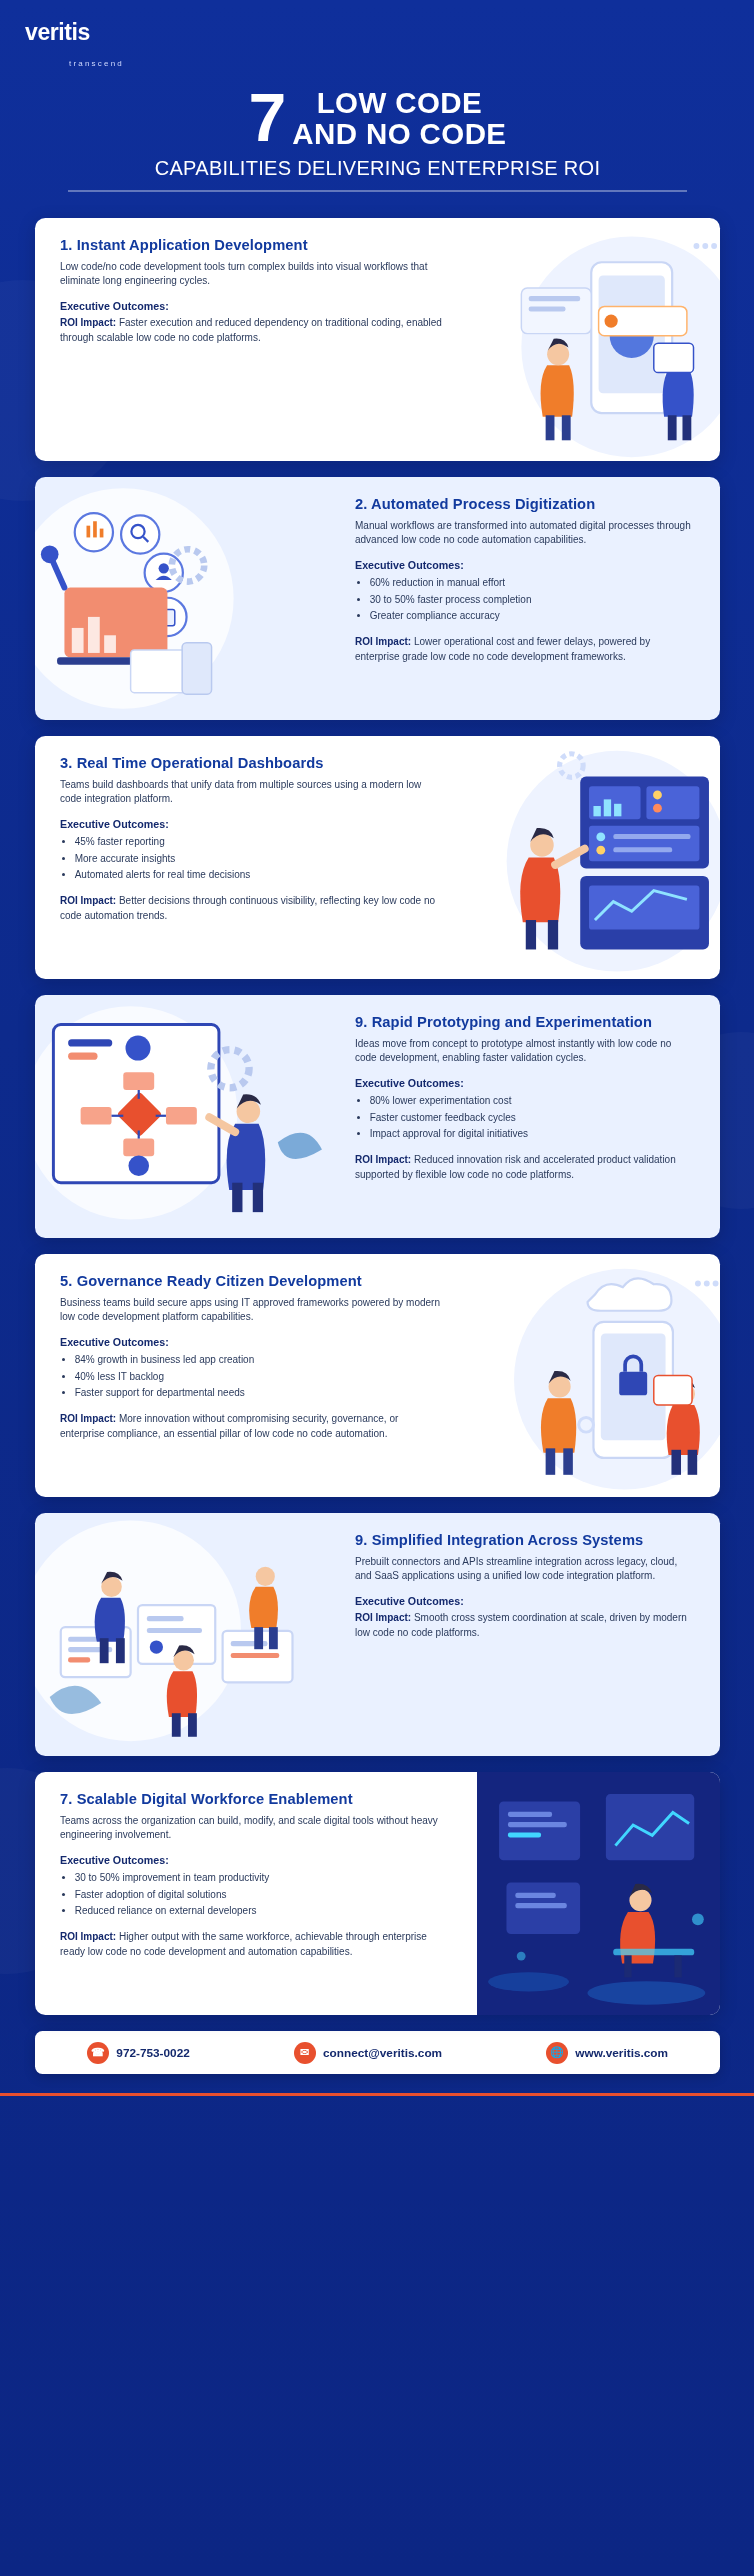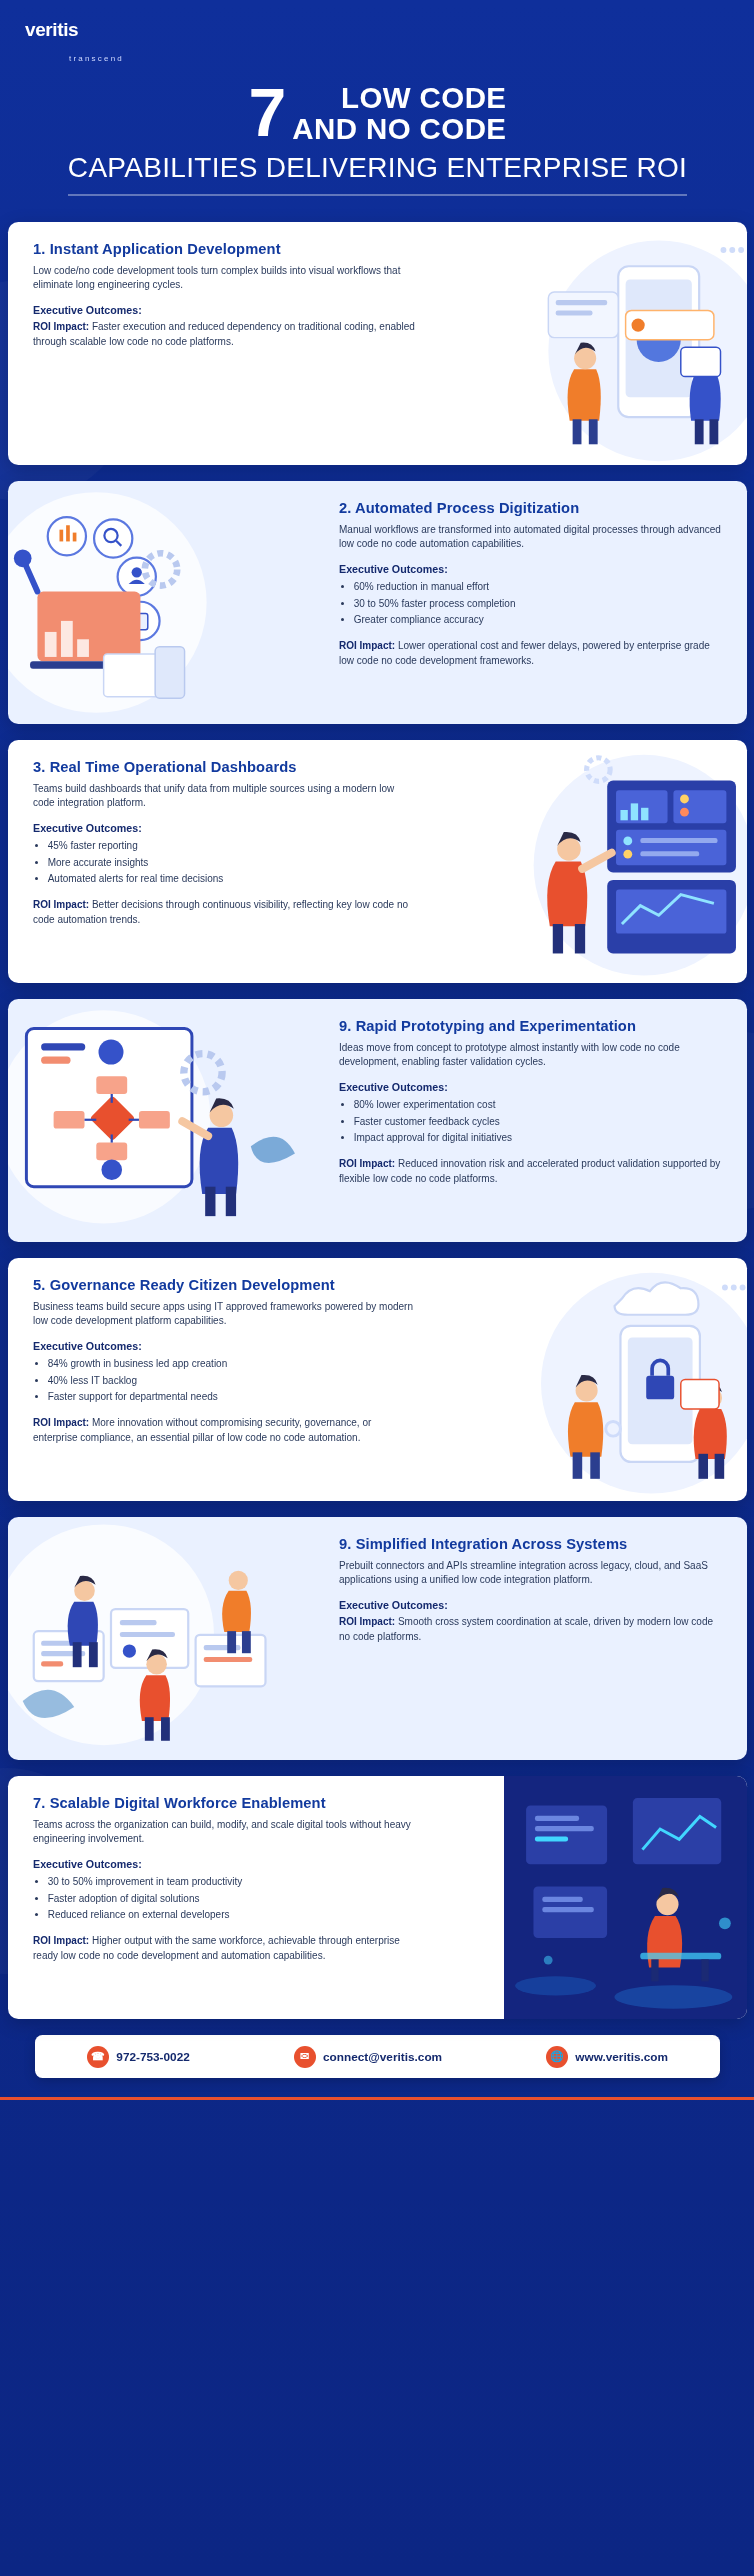--- a/index.html
+++ b/index.html
@@ -22,21 +22,21 @@
     position: absolute;
     border-radius: 50%;
     background: rgba(255,255,255,0.03);
     pointer-events: none;
   }
   
   .logo-wrap {
     padding: 19px 0 0 25px;
   }
   .logo-text {
-    font-size: 19px;
+    font-size: 23px;
     font-weight: bold;
     color: #ffffff;
     letter-spacing: -0.4px;
     position: relative;
     display: inline-block;
   }
   .logo-sub {
     font-size: 8px;
     letter-spacing: 2.2px;
     color: #cfd9ff;
@@ -55,49 +55,49 @@
     gap: 8.8px;
   }
   .big-num {
     font-size: 68px;
     line-height: .85;
     font-weight: bold;
     color: #ffffff;
     letter-spacing: -2.9px;
   }
   .title-lines {
-    text-align: right;
+    text-align: center;
   }
   .title-l1, .title-l2 {
     font-size: 29.5px;
     font-weight: bold;
     color: #ffffff;
     line-height: 1.06;
     letter-spacing: 0.4px;
   }
   .title-l3 {
-    font-size: 28px;
+    font-size: 20px;
     color: #ffffff;
     margin-top: 7.4px;
     letter-spacing: 0.3px;
     font-weight: normal;
   }
   .title-rule {
     width: 619px;
     height: 1.5px;
     background: rgba(255,255,255,.35);
     margin: 10.3px auto 0;
   }
   
   .card {
     position: relative;
     background: #ffffff;
     border-radius: 10.3px;
     margin: 0 auto 16px;
-    width: 739px;
+    width: 685px;
     min-height: 243px;
     padding: 19px 25px;
     display: flex;
     box-shadow: 0 4.4px 17.7px rgba(0,0,0,.18);
   }
   .card.light { background: #eaf1ff; }
   .card .text-col {
     width: 383px;
     position: relative;
     z-index: 3;

